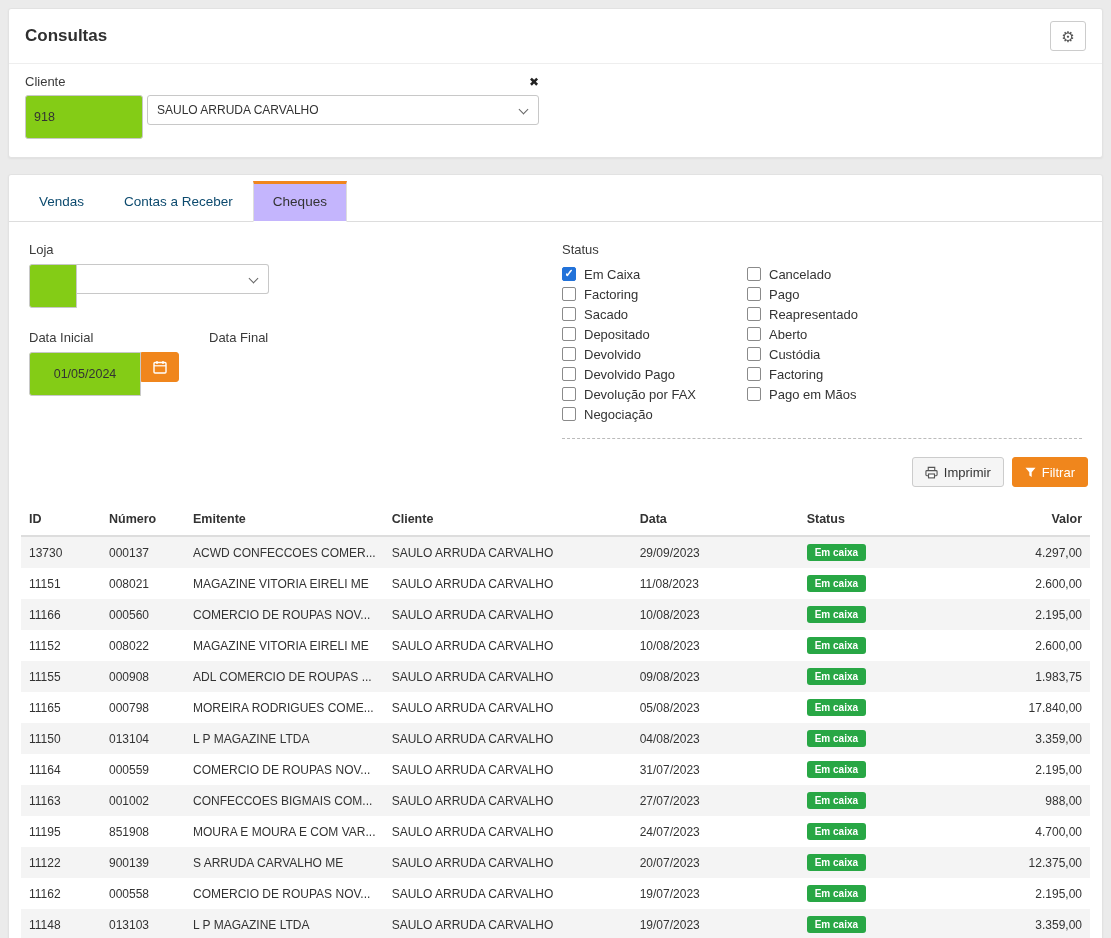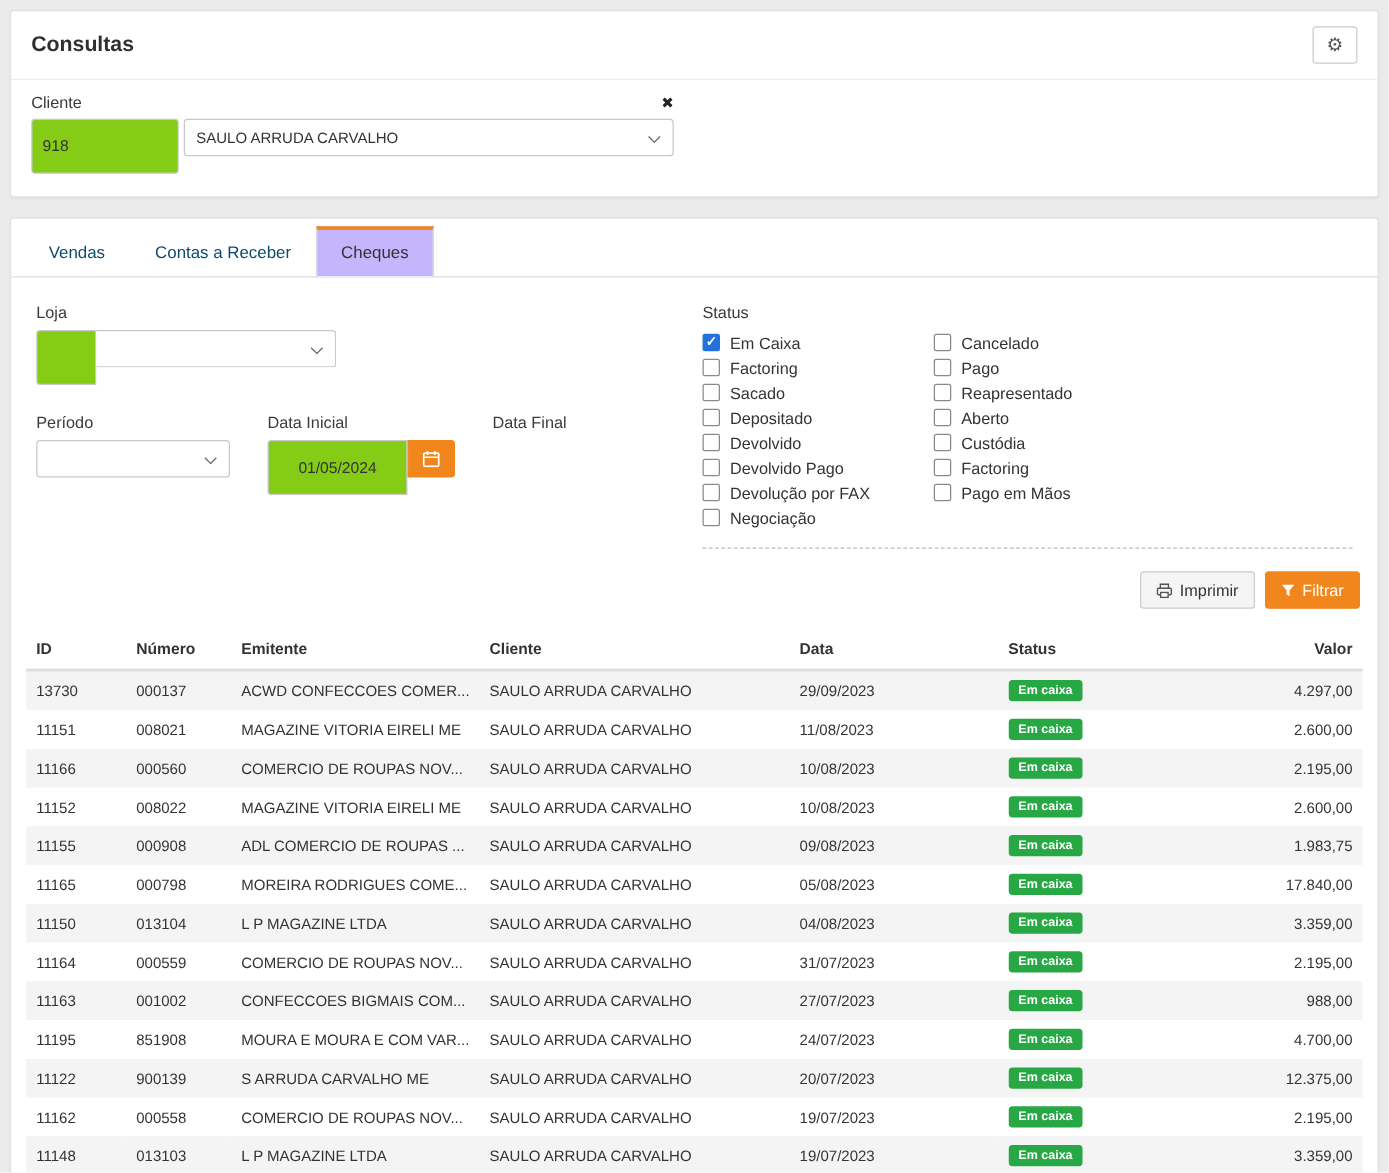--- a/index.html
+++ b/index.html
@@ -161,27 +161,20 @@
       <div class="lbl">Loja</div>
       <div class="loja-group">
         <input class="txt-input loja-code" style="">
         <div class="select loja-select">
           <span></span>
           <span class="chev"></span>
         </div>
       </div>
       <div class="filter-row">
         <div>
-          <div class="lbl">Período</div>
-          <div class="select periodo-select">
-            <span></span>
-            <span class="chev"></span>
-          </div>
-        </div>
-        <div>
           <div class="lbl">Data Inicial</div>
           <div class="dategrp">
             <input class="txt-input date-input" value="01/05/2024" style="">
             <div class="cal-btn">
               <svg width="14" height="14" viewBox="0 0 14 14">
                 <rect x="1" y="2.5" width="12" height="10.5" rx="1" fill="none" stroke="#fff" stroke-width="1.4"></rect>
                 <line x1="4" y1="1" x2="4" y2="4" stroke="#fff" stroke-width="1.4"></line>
                 <line x1="10" y1="1" x2="10" y2="4" stroke="#fff" stroke-width="1.4"></line>
                 <line x1="1" y1="5.8" x2="13" y2="5.8" stroke="#fff" stroke-width="1.2"></line>
               </svg>

